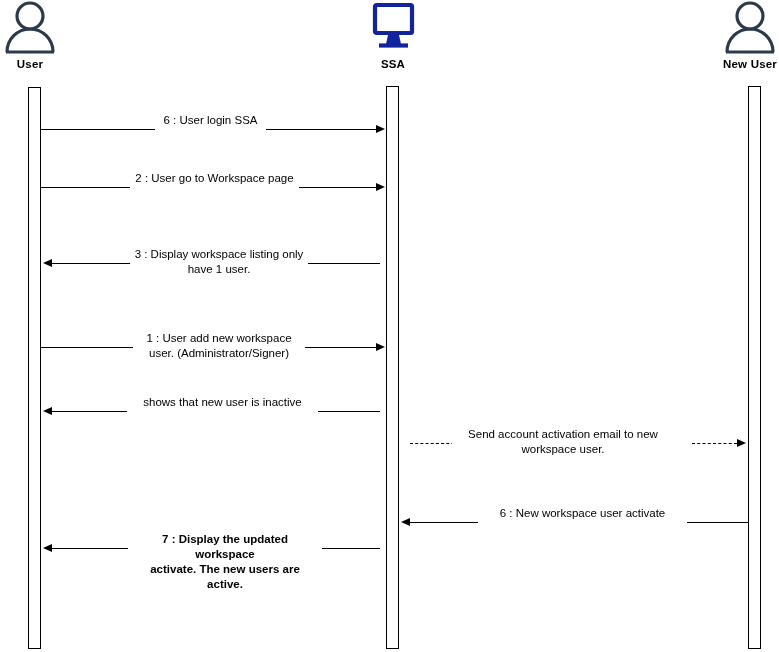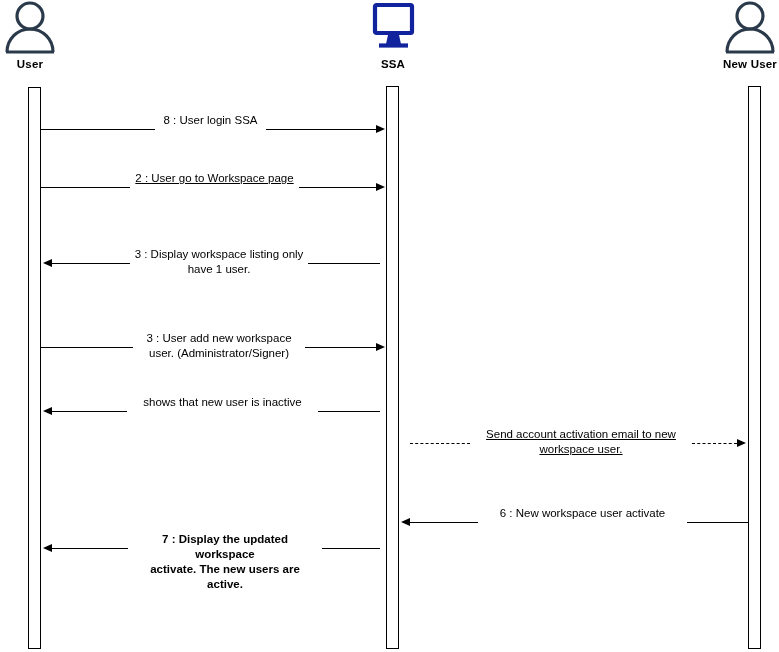--- a/index.html
+++ b/index.html
@@ -128,67 +128,67 @@
 
   <div class="lifeline" style="left:28px; top:87px; height:562px;"></div>
   <div class="lifeline" style="left:386px; top:86px; height:563px;"></div>
   <div class="lifeline" style="left:748px; top:86px; height:563px;"></div>
 
   <div class="msg" style="left:0; top:129px;">
     <div class="seg" style="left:41px; width:114px;"></div>
     <div class="seg" style="left:266px; width:110px;"></div>
     <div class="head right" style="left:376px;"></div>
     <div class="msg-label" style="left:155px; top:-16px; width:111px;">
-      <span>8 : User login SSA</span>
+      <span>6 : User login SSA</span>
     </div>
   </div>
 
   <div class="msg" style="left:0; top:187px;">
     <div class="seg" style="left:41px; width:89px;"></div>
     <div class="seg" style="left:299px; width:77px;"></div>
     <div class="head right" style="left:376px;"></div>
-    <div class="msg-label" style="left:130px; top:-16px; width:169px;text-decoration:underline;">
+    <div class="msg-label" style="left:130px; top:-16px; width:169px;">
       <span>2 : User go to Workspace page</span>
     </div>
   </div>
 
   <div class="msg" style="left:0; top:263px;">
     <div class="seg" style="left:52px; width:78px;"></div>
     <div class="seg" style="left:308px; width:72px;"></div>
     <div class="head left" style="left:43px;"></div>
     <div class="msg-label" style="left:130px; top:-16px; width:178px;">
       <span>3 : Display workspace listing only</span>
       <span class="l2">have 1 user.</span>
     </div>
   </div>
 
   <div class="msg" style="left:0; top:347px;">
     <div class="seg" style="left:41px; width:92px;"></div>
     <div class="seg" style="left:305px; width:71px;"></div>
     <div class="head right" style="left:376px;"></div>
     <div class="msg-label" style="left:133px; top:-16px; width:172px;">
-      <span>3 : User add new workspace</span>
+      <span>1 : User add new workspace</span>
       <span class="l2">user. (Administrator/Signer)</span>
     </div>
   </div>
 
   <div class="msg" style="left:0; top:411px;">
     <div class="seg" style="left:52px; width:75px;"></div>
     <div class="seg" style="left:318px; width:62px;"></div>
     <div class="head left" style="left:43px;"></div>
     <div class="msg-label" style="left:127px; top:-16px; width:191px;">
       <span class="l2">shows that new user is inactive</span>
     </div>
   </div>
 
   <div class="msg dashed" style="left:0; top:443px;">
     <div class="seg" style="left:410px; width:60px;"></div>
     <div class="seg" style="left:692px; width:45px;"></div>
     <div class="head right" style="left:737px;"></div>
-    <div class="msg-label" style="left:470px; top:-16px; width:222px;text-decoration:underline;">
+    <div class="msg-label" style="left:452px; top:-16px; width:222px;">
       <span>Send account activation email to new</span>
       <span class="l2">workspace user.</span>
     </div>
   </div>
 
   <div class="msg" style="left:0; top:522px;">
     <div class="seg" style="left:410px; width:68px;"></div>
     <div class="seg" style="left:687px; width:61px;"></div>
     <div class="head left" style="left:401px;"></div>
     <div class="msg-label" style="left:478px; top:-16px; width:209px;">

